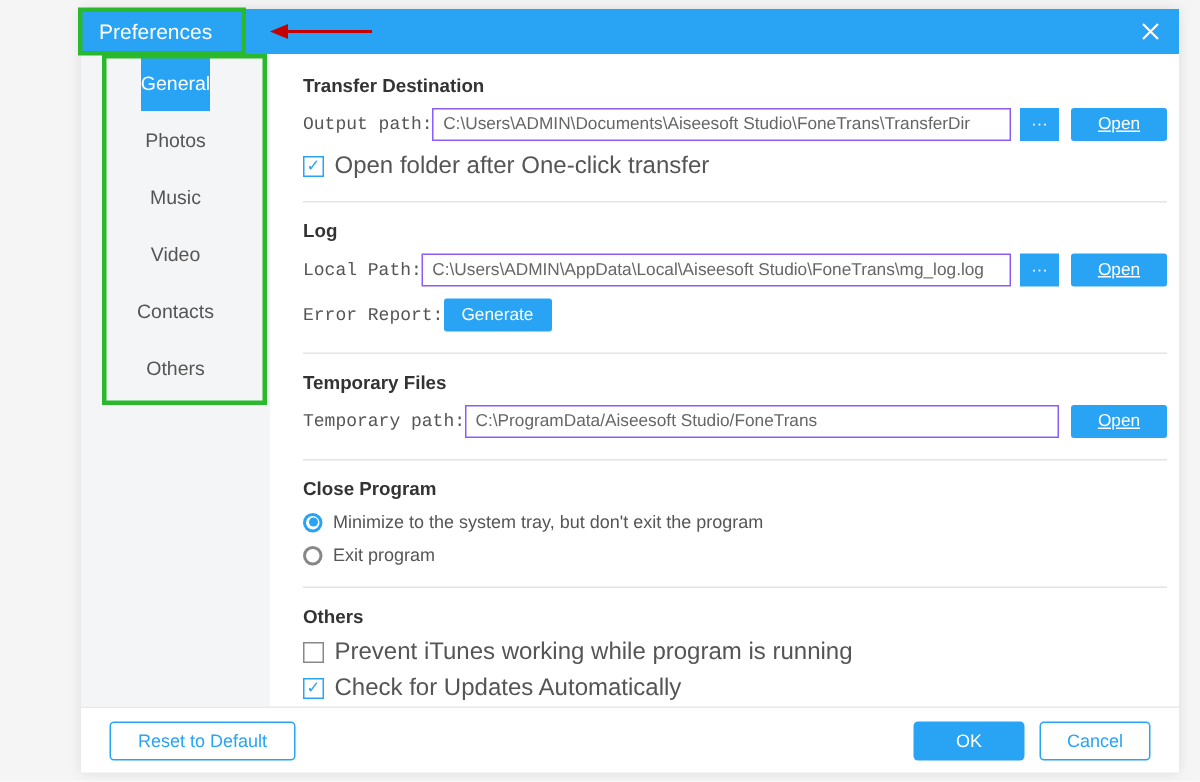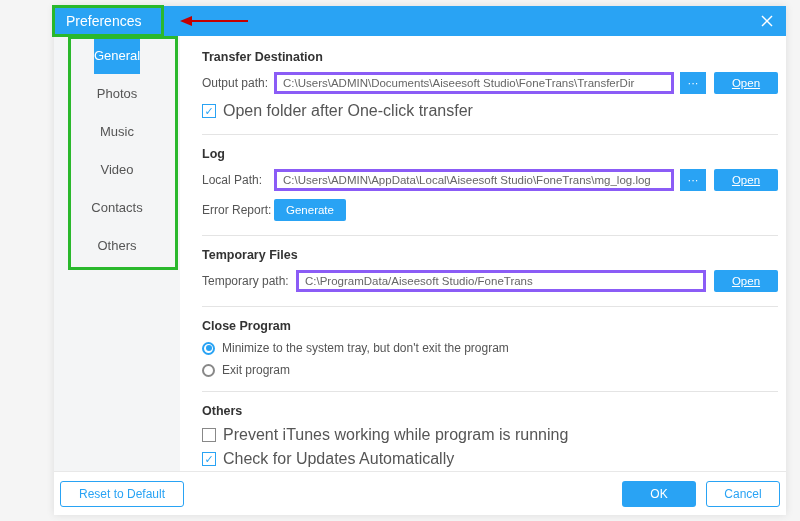--- a/index.html
+++ b/index.html
@@ -12,35 +12,35 @@
   .sidebar-highlight { position: absolute; top: 36px; left: 68px; width: 110px; height: 234px; border: 3px solid #2ab82c; pointer-events: none; }
   .arrow { position: absolute; top: 14px; left: 180px; pointer-events: none; }
   .body { flex: 1; display: flex; overflow: hidden; }
   .sidebar { width: 126px; background: #f4f5f6; display: flex; flex-direction: column; align-items: center; }
   .sidebar-item { height: 38px; display: flex; align-items: center; justify-content: center; font-size: 13px; color: #555; cursor: pointer; }
   .sidebar-item.active { background: #29a3f4; color: #fff; }
   .content { flex: 1; padding: 14px 8px 0 22px; font-size: 12px; color: #444; overflow: auto; }
   .section { margin-bottom: 14px; }
   .section-title { font-weight: 600; font-size: 12.5px; color: #333; margin-bottom: 8px; }
   .row { display: flex; align-items: center; margin-bottom: 8px; }
-  .row-label { min-width: 72px; color: #555; }
-  .path-input { flex: 1; height: 22px; border: 3px solid #8b5cf6; padding: 0 6px; font-size: 11.5px; color: #666; background: #fff; }
+  .row-label { min-width: 72px; color: #555; font-family: Liberation Mono, monospace; }
+  .path-input { flex: 1; height: 22px; border: 1px solid #8b5cf6; padding: 0 6px; font-size: 11.5px; color: #666; background: #fff; }
   .small-btn { width: 26px; height: 22px; margin-left: 6px; background: #29a3f4; color: #fff; border: none; font-size: 11px; cursor: pointer; display: flex; align-items: center; justify-content: center; }
   .open-btn { width: 64px; height: 22px; margin-left: 8px; background: #29a3f4; color: #fff; border: none; font-size: 11.5px; cursor: pointer; border-radius: 2px; text-decoration: underline; }
   .gen-btn { height: 22px; padding: 0 12px; background: #29a3f4; color: #fff; border: none; font-size: 11.5px; cursor: pointer; border-radius: 2px; }
   .checkbox-row { display: flex; align-items: center; margin-bottom: 6px; font-size: 16px; color: #555; }
   .cb { width: 14px; height: 14px; border: 1px solid #888; margin-right: 7px; display: inline-flex; align-items: center; justify-content: center; cursor: pointer; }
   .cb.checked { border-color: #29a3f4; }
   .cb.checked::after { content: "✓"; color: #29a3f4; font-size: 11px; line-height: 1; }
   .radio-row { display: flex; align-items: center; margin-bottom: 8px; font-size: 12px; color: #555; }
   .rb { width: 13px; height: 13px; border: 2px solid #888; border-radius: 50%; margin-right: 7px; display: inline-flex; align-items: center; justify-content: center; cursor: pointer; }
   .rb.selected { border-color: #29a3f4; }
   .rb.selected::after { content: ""; width: 6px; height: 6px; background: #29a3f4; border-radius: 50%; }
   hr.sep { border: none; border-top: 1px solid #e4e4e4; margin: 6px 0 12px 0; }
-  .footer { height: 44px; border-top: 1px solid #e8e8e8; display: flex; align-items: center; padding: 0 6px; }
+  .footer { height: 44px; border-top: 1px solid #e8e8e8; display: flex; align-items: center; padding: 0 19px; }
   .reset-btn { height: 26px; padding: 0 18px; background: #fff; color: #29a3f4; border: 1px solid #29a3f4; font-size: 12px; cursor: pointer; border-radius: 3px; }
   .footer-spacer { flex: 1; }
   .ok-btn { height: 26px; width: 74px; background: #29a3f4; color: #fff; border: none; font-size: 12px; cursor: pointer; border-radius: 3px; }
   .cancel-btn { height: 26px; width: 74px; margin-left: 10px; background: #fff; color: #29a3f4; border: 1px solid #29a3f4; font-size: 12px; cursor: pointer; border-radius: 3px; }
 </style>
 </head>
 <body>
 
 <div class="window">
   <div class="titlebar">

